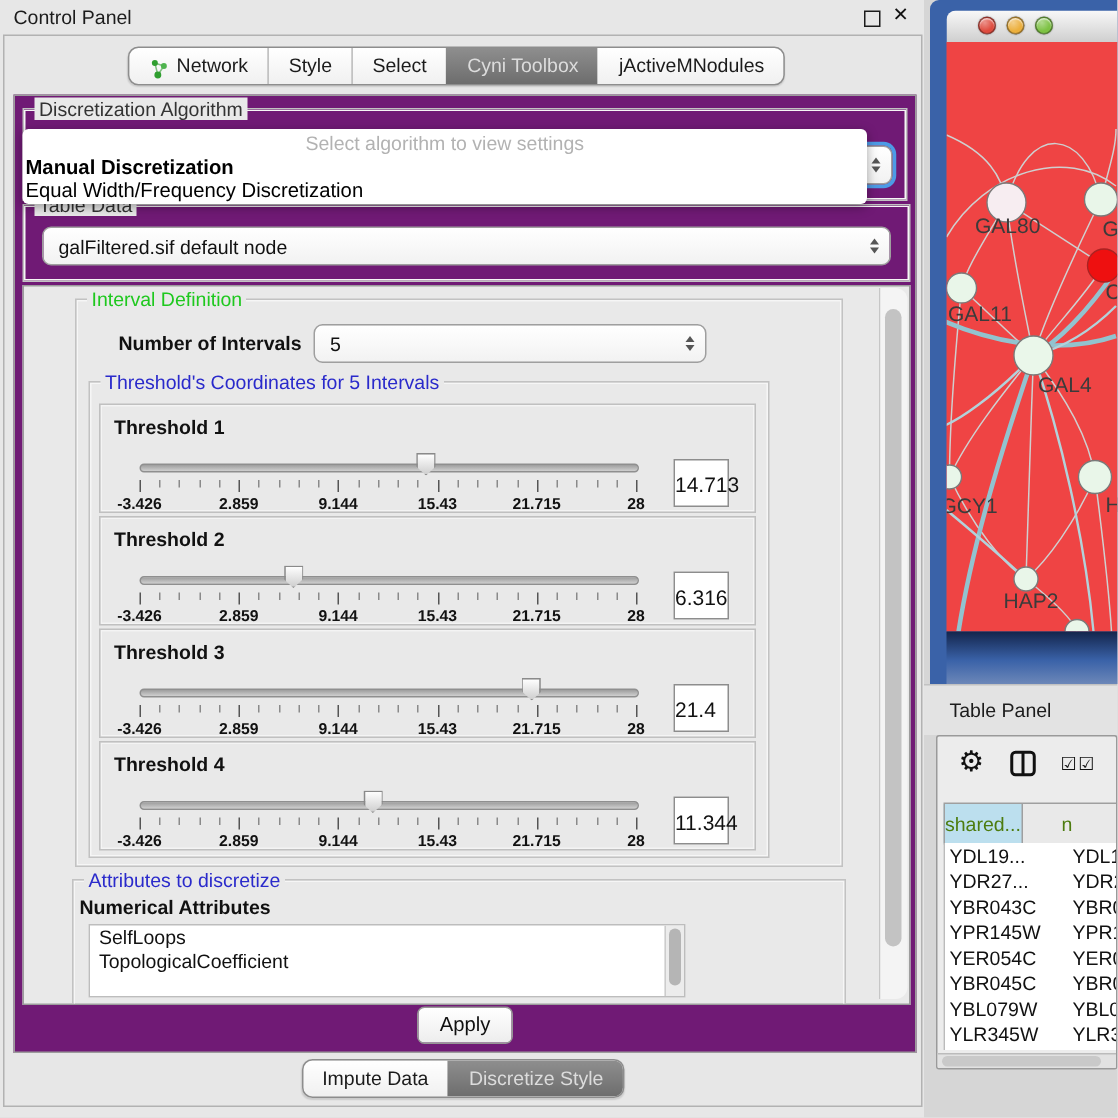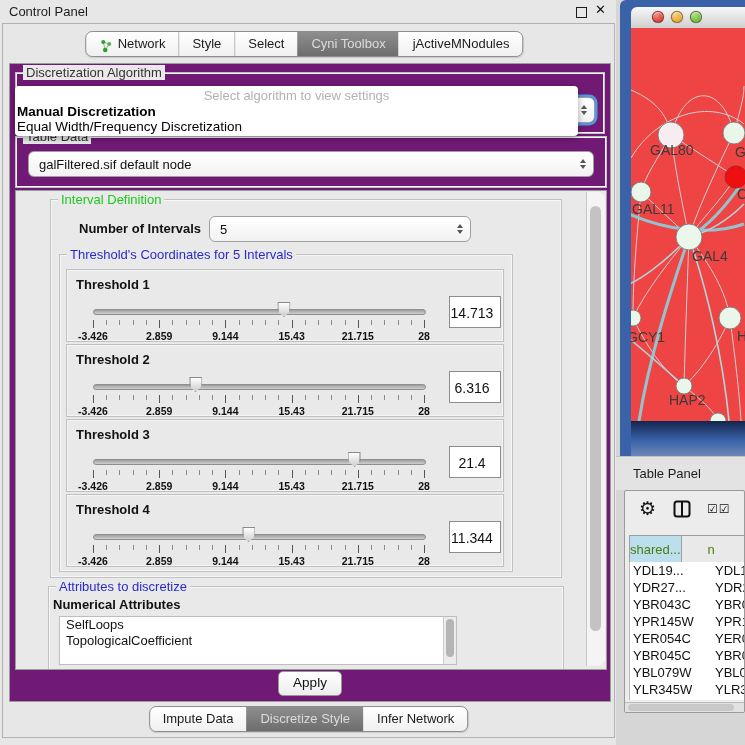--- a/index.html
+++ b/index.html
@@ -66,22 +66,22 @@
   .th-track{position:absolute;left:0;top:6px;width:100%;height:4px;border:1px solid #8f8f8f;border-radius:3px;
             background:linear-gradient(#9e9e9e,#cfcfcf);}
   .th-thumb{position:absolute;top:-1px;width:13px;height:15px;background:linear-gradient(#fefefe,#cfcfcf);
             border:1px solid #8a8a8a;box-sizing:border-box;
             clip-path:polygon(0 0,100% 0,100% 60%,50% 100%,0 60%);transform:translateX(-50%);}
   .th-ticks{position:absolute;left:0;top:17px;width:100%;height:9px;}
   .th-ticks i{position:absolute;width:1px;height:5px;background:#8a8a8a;}
   .th-ticks i.major{height:8px;background:#555;}
   .th-ticklabels{position:absolute;left:0;top:27px;width:100%;height:11px;}
   .th-ticklabels b{position:absolute;transform:translateX(-50%);font-size:10.5px;font-weight:bold;color:#111;white-space:nowrap;}
-  .th-value{position:absolute;left:382px;top:26px;width:52px;height:32px;background:#fff;border:1px solid #8d8d8d;
-            font-size:14px;color:#111;text-align:center;line-height:32px;padding-right:6px;box-sizing:border-box;}
+  .th-value{position:absolute;left:382px;top:36px;width:37px;height:32px;background:#fff;border:1px solid #8d8d8d;
+            font-size:14px;color:#111;text-align:left;line-height:32px;padding-right:6px;box-sizing:border-box;}
 
   
   .attr-sub{position:absolute;left:4px;top:10px;font-size:13px;font-weight:bold;color:#111;}
   .attr-list{position:absolute;left:10px;top:29px;width:396px;height:47px;background:#fff;border:1px solid #bdbdbd;overflow:hidden;}
   .attr-list .row{font-size:13px;color:#111;line-height:16px;padding-left:6px;white-space:nowrap;}
   .attr-scroll{position:absolute;right:0;top:0;width:12px;height:100%;background:#ececec;border-left:1px solid #ccc;}
   .attr-scroll .thumb{position:absolute;left:2px;top:2px;width:8px;height:38px;background:#b5b5b5;border-radius:4px;}
 
   .apply-btn{position:absolute;left:50%;transform:translateX(-50%);top:607px;width:62px;height:23px;
              background:linear-gradient(#ffffff,#ededed);border:1px solid #969696;border-radius:5px;
@@ -404,24 +404,20 @@
       </div>
 
       <div class="seg bottom-tabbar" id="bottom-tabbar">
           <div class="tab">
 
     <span class="tab-label">Impute Data</span>
   </div>
           <div class="tab selected">
 
     <span class="tab-label">Discretize Style</span>
-  </div>
-          <div class="tab">
-
-    <span class="tab-label">Infer Network</span>
   </div>
         </div>
     </div>
 
     <div class="algo-popup">
       <div class="ph">Select algorithm to view settings</div>
       <div id="algo-options">
           <div class="opt selected">Manual Discretization</div>
           <div class="opt">Equal Width/Frequency Discretization</div>
         </div>

